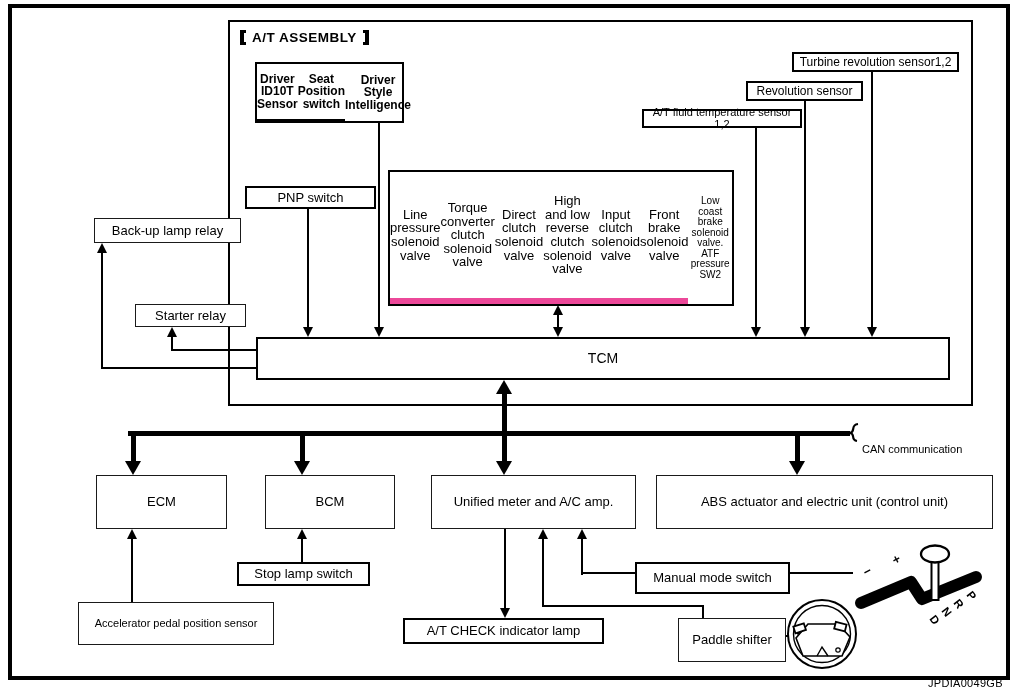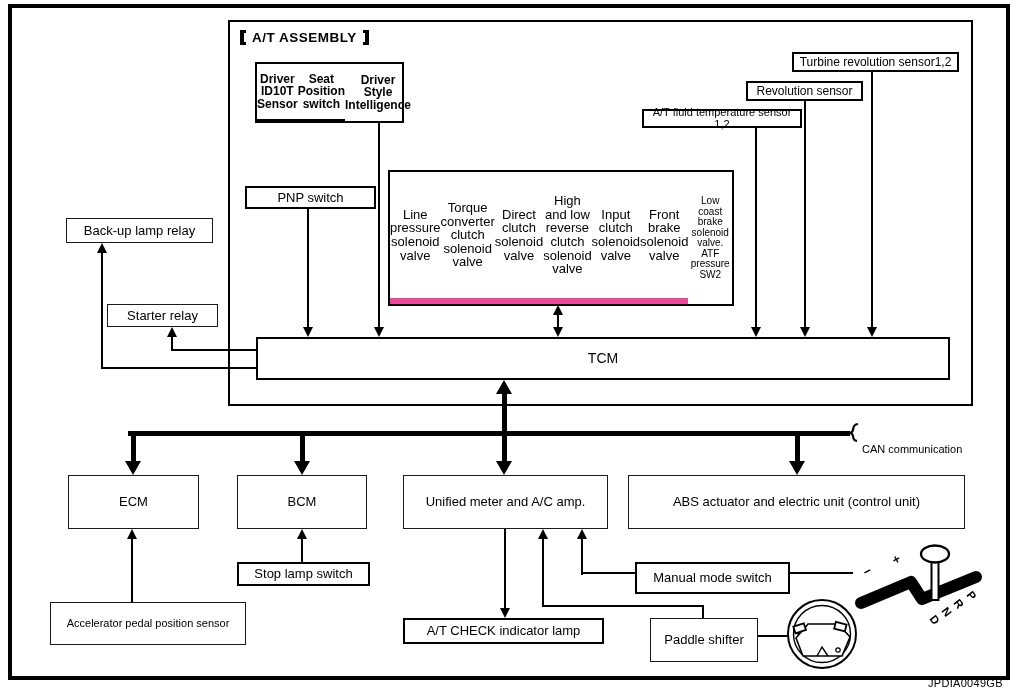--- a/index.html
+++ b/index.html
@@ -2,21 +2,21 @@
 <html><head>
 <meta charset="utf-8">
 <style>
   html,body{margin:0;padding:0;background:#fff;}
   #stage{position:relative;width:1018px;height:689px;background:#ffffff;overflow:hidden;
          font-family:"Liberation Sans","DejaVu Sans",sans-serif;color:#000;padding-left:48px;}
   .frame{position:absolute;left:8px;top:4px;width:1002px;height:676px;border:4px solid #000;box-sizing:border-box;}
   .box{position:absolute;background:#fff;border:2px solid #000;box-sizing:border-box;
        display:flex;align-items:center;justify-content:center;text-align:center;
        font-size:13px;line-height:1.05;}
-  .b1{border-width:1px;border-color:#1a1a1a;}
+  .b1{border-width:1px;border-color:#1a1a1a;margin-left:28px;}
   .noBg{background:transparent;}
   .stack{flex-direction:row;align-items:stretch;justify-content:stretch;padding:0;}
   .stack .row{flex:1;display:flex;align-items:center;justify-content:center;}
   .sep2 .row{border-bottom:2px solid #000;} .sep2 .row:last-child{border-bottom:none;}
   .sep1 .row{border-bottom:6px solid #ec4899;} .sep1 .row:last-child{border-bottom:none;}
   .bold{font-weight:bold;}
   .f14{font-size:14px;} .f12{font-size:12px;} .f11{font-size:11px;} .f115{font-size:10px;}
   .v,.h,.v5,.h5{position:absolute;background:#000;}
   .v{width:2px;} .h{height:2px;} .v5{width:5px;} .h5{height:5px;}
   .tu,.td,.TU,.TD{position:absolute;width:0;height:0;}

